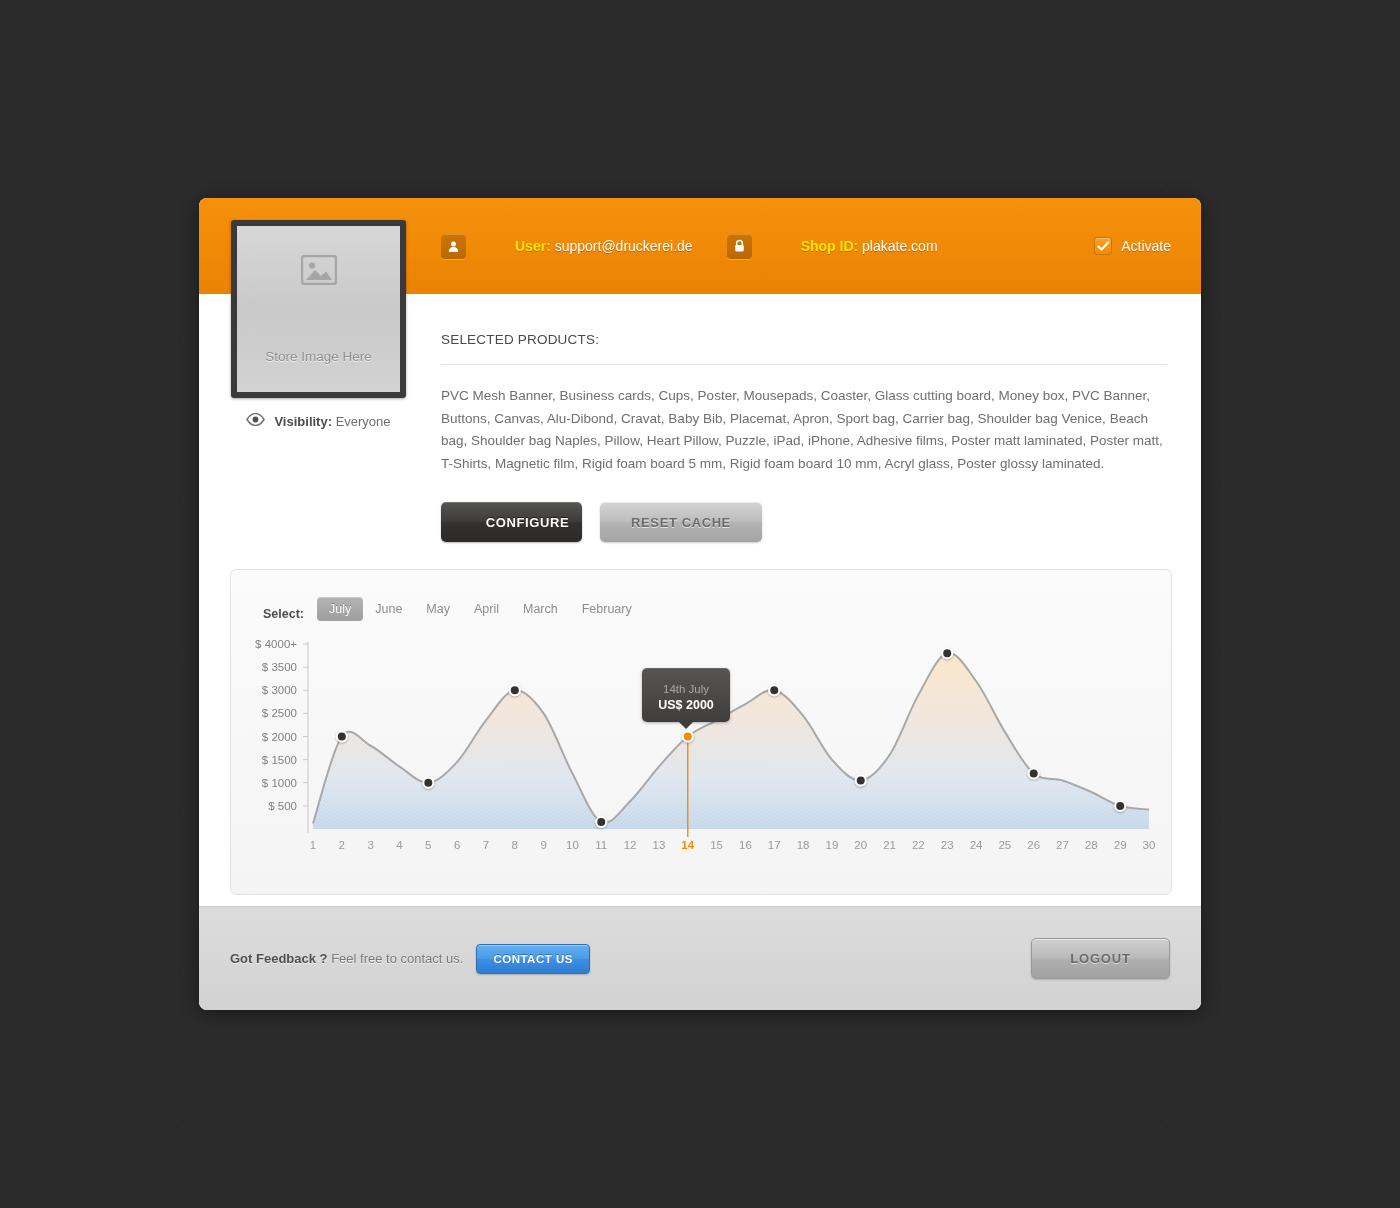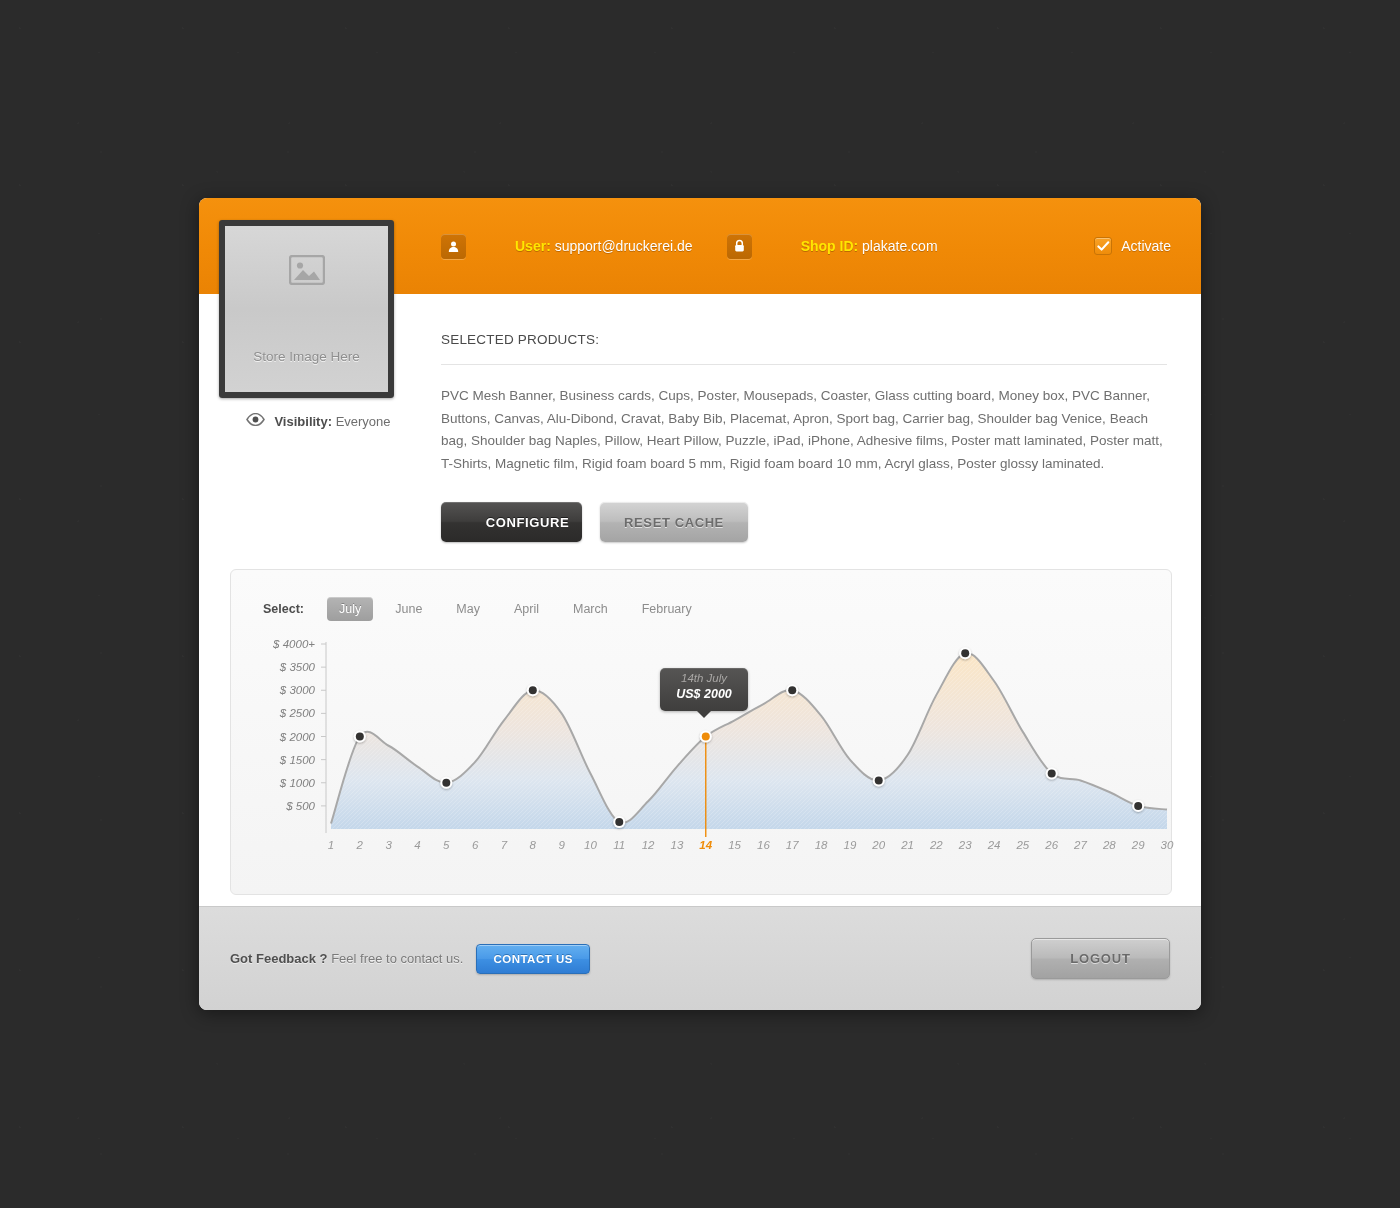--- a/index.html
+++ b/index.html
@@ -81,21 +81,21 @@
   .activate-label {
     margin-left: 9px;
     font-size: 14px;
     color: #ffffff;
     text-shadow: 0 1px 0 rgba(140,73,0,0.45);
   }
 
   
   .store-img {
     position: absolute;
-    left: 20px;
+    left: 32px;
     top: 22px;
     width: 175px;
     height: 178px;
     background: linear-gradient(to bottom, #d7d7d7 0%, #c9c9c9 50%, #d2d2d2 100%);
     border: 6px solid #3a3a3a;
     border-radius: 3px;
     box-shadow: 0 1px 3px rgba(0,0,0,0.35);
     display: flex; flex-direction: column;
     align-items: center; justify-content: center;
     z-index: 4;
@@ -160,44 +160,43 @@
     width: 141px; height: 40px;
     border-radius: 5px;
     font-size: 13px;
     color: #ffffff;
     text-shadow: 0 -1px 0 rgba(0,0,0,0.55);
     background: linear-gradient(to bottom, #555453 0%, #3e3d3c 48%, #333231 52%, #2b2a29 100%);
     box-shadow: inset 0 1px 0 rgba(255,255,255,0.18), 0 1px 2px rgba(0,0,0,0.28);
     padding-left: 32px;
   }
   .btn-reset {
-    width: 148px; height: 40px;
+    width: 162px; height: 40px;
     margin-left: 18px;
     border-radius: 5px;
     font-size: 13px;
     color: #6c6c6c;
     text-shadow: 0 1px 0 rgba(255,255,255,0.65);
     background: linear-gradient(to bottom, #d4d4d4 0%, #bdbdbd 48%, #b3b3b3 52%, #a4a4a4 100%);
     box-shadow: inset 0 1px 0 rgba(255,255,255,0.55), 0 1px 2px rgba(0,0,0,0.22);
   }
 
   
   .chart-panel {
     margin: 27px 29px 0 31px;
     height: 326px;
     background: linear-gradient(to bottom, #fbfbfb 0%, #f4f4f4 100%);
     border: 1px solid #e3e3e3;
     border-radius: 6px;
     position: relative;
   }
 
   .select-row {
-    display: flex; align-items: center;
+    display: flex; align-items: flex-end;
     padding: 27px 0 0 32px;
-    gap: 10px;
   }
   .select-label {
     font-size: 12.5px;
     font-weight: bold;
     color: #4d4d4d;
     margin-right: 13px;
   }
   .month {
     font-size: 12.5px;
     color: #8d8d8d;
@@ -208,31 +207,31 @@
   }
   .month.active {
     background: linear-gradient(to bottom, #b4b4b4, #9e9e9e);
     color: #ffffff;
     text-shadow: 0 -1px 0 rgba(0,0,0,0.25);
     box-shadow: inset 0 1px 0 rgba(255,255,255,0.3);
   }
 
   .chart-area {
     position: absolute;
-    left: 18px; top: 62px;
-    width: 100%; height: 264px; font-style: italic;
+    left: 0; top: 62px;
+    width: 100%; height: 264px;
   }
   .chart-svg { position: absolute; left: 0; top: 0; }
 
   .tooltip {
     position: absolute;
     left: 411px;
     top: 36px;
     width: 88px;
-    padding: 3px 0 9px;
+    padding: 14px 0 9px;
     border-radius: 5px;
     background: linear-gradient(to bottom, #565554, #3f3e3d);
     box-shadow: 0 1px 3px rgba(0,0,0,0.3), inset 0 1px 0 rgba(255,255,255,0.12);
     text-align: center;
     z-index: 6;
   }
   .tooltip:after {
     content: "";
     position: absolute;
     left: 50%; bottom: -7px;

